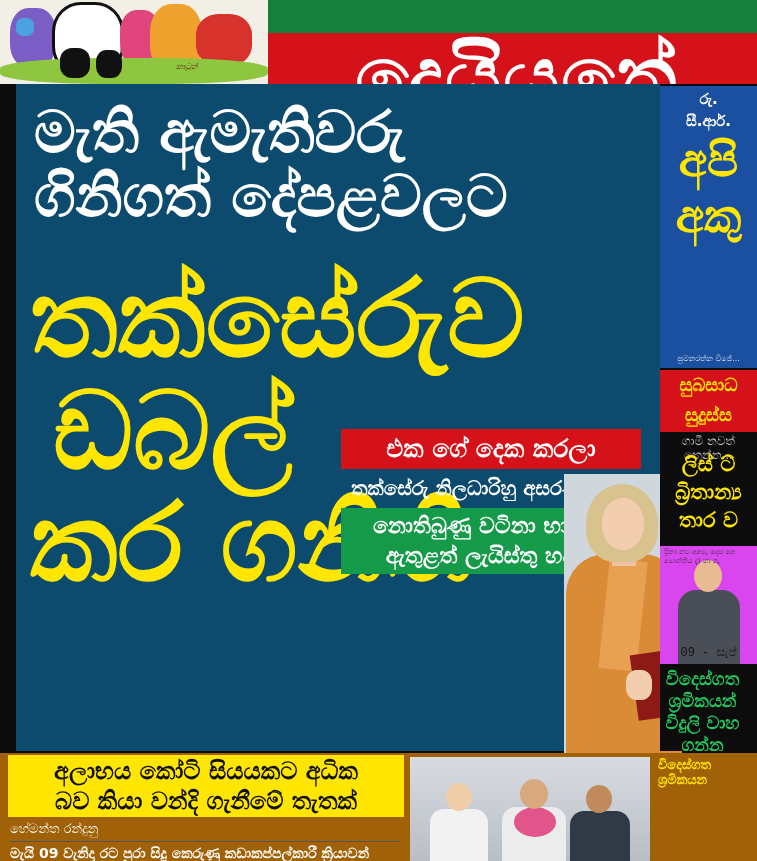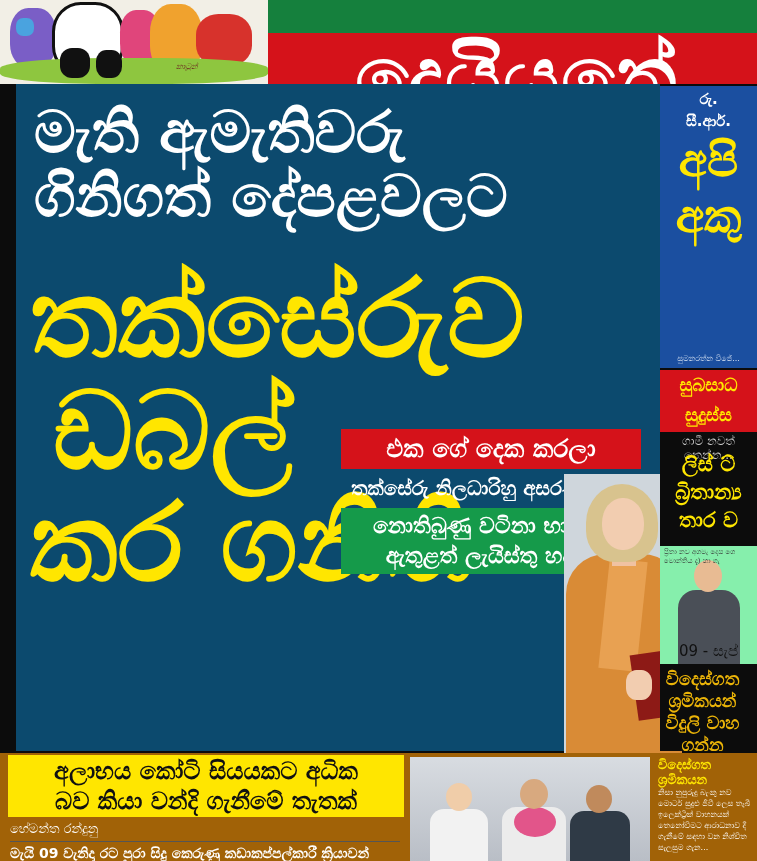--- a/index.html
+++ b/index.html
@@ -121,29 +121,29 @@
     font-size: 18px; font-weight: bold; line-height: 30px; overflow: hidden;
   }
   .r-cap2 { position: absolute; left: 0; top: 350px; width: 97px; font-size: 12px; color: #cfcfcf; text-align: center; }
   .r-box3 {
     position: absolute; left: 0; top: 366px; width: 97px; height: 92px;
     color: #ffe600; font-size: 21px; font-weight: bold; line-height: 28px;
     text-align: center; overflow: hidden;
   }
   .r-photo {
     position: absolute; left: 0; top: 462px; width: 97px; height: 118px;
-    background: #86efac; overflow: hidden;
+    background: #d946ef; overflow: hidden;
   }
   .r-photo .rp-head { position: absolute; left: 34px; top: 14px; width: 28px; height: 32px; background: #e8bb93; border-radius: 50%; }
   .r-photo .rp-body { position: absolute; left: 18px; top: 44px; width: 62px; height: 74px; background: #4a4f57; border-radius: 18px 18px 0 0; }
-  .r-photo .rp-date { position: absolute; left: 0; bottom: 4px; width: 97px; text-align: center; font-size: 15px; color: #111; }
+  .r-photo .rp-date { position: absolute; left: 0; bottom: 4px; width: 97px; text-align: center; font-size: 12px; color: #111; font-family: Liberation Mono, monospace; }
   .r-photo .rp-txt { position: absolute; left: 4px; top: 2px; width: 90px; font-size: 7px; color: #333; line-height: 9px; }
   .r-box4 {
     position: absolute; left: 0; top: 584px; width: 85px; height: 83px;
-    color: #eab308; font-size: 18px; font-weight: bold; line-height: 22px;
+    color: #22c55e; font-size: 18px; font-weight: bold; line-height: 22px;
     text-align: center; overflow: hidden;
   }
 
   
   .bottom { position: absolute; left: 0; top: 753px; width: 757px; height: 108px; background: #a16207; }
   .b-yellow {
     position: absolute; left: 8px; top: 2px; width: 396px; height: 62px;
     background: #ffe600; color: #111; font-weight: bold;
     font-size: 24px; line-height: 30px; text-align: center; padding-top: 1px;
   }
@@ -280,17 +280,16 @@
         <div class="bp-p1-h"></div>
       <div class="bp-p2-b"></div>
         <div class="bp-garland"></div>
         <div class="bp-p2-h"></div>
       <div class="bp-p3-b"></div>
         <div class="bp-p3-h"></div>
     </div>
 
     <div class="b-right">
       <div class="br-head">විදෙස්ගත ශ්‍රමිකයන</div>
-      <div>නිසා නුපුරුදු බැංකු නව මොටර් සුදුළු ජීවී ලෙස තැබී ඉලෙක්ට්‍රික් වාහනයක් තෙනෝවිමට ආරාධනාව දී ගැනීමේ සඳහා වන නිශ්චිත සැලසුම ගැන...</div>
     </div>
   </div>
 
 </div>
 
 </body></html>

